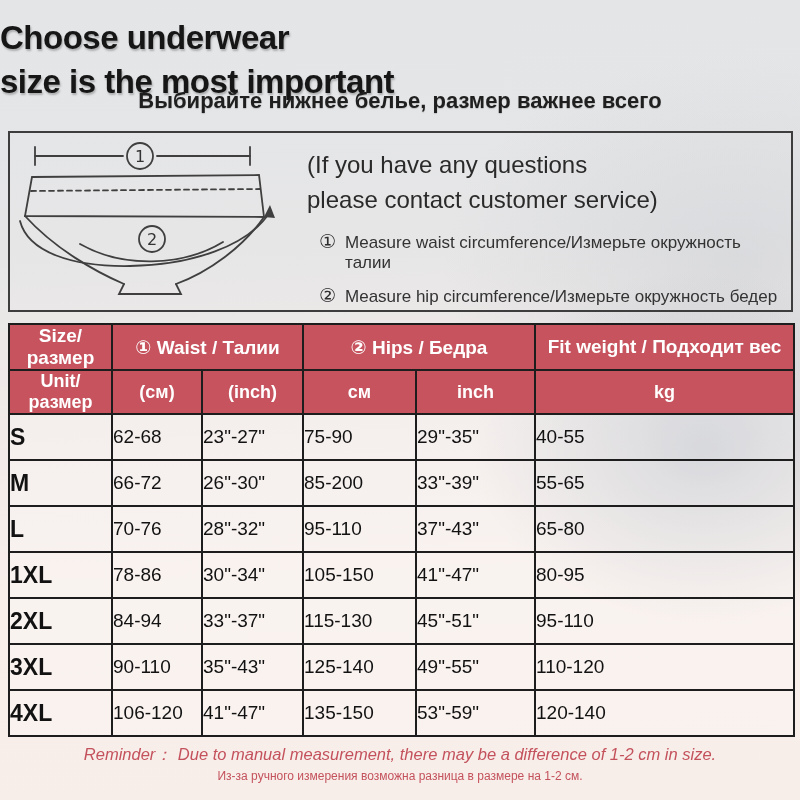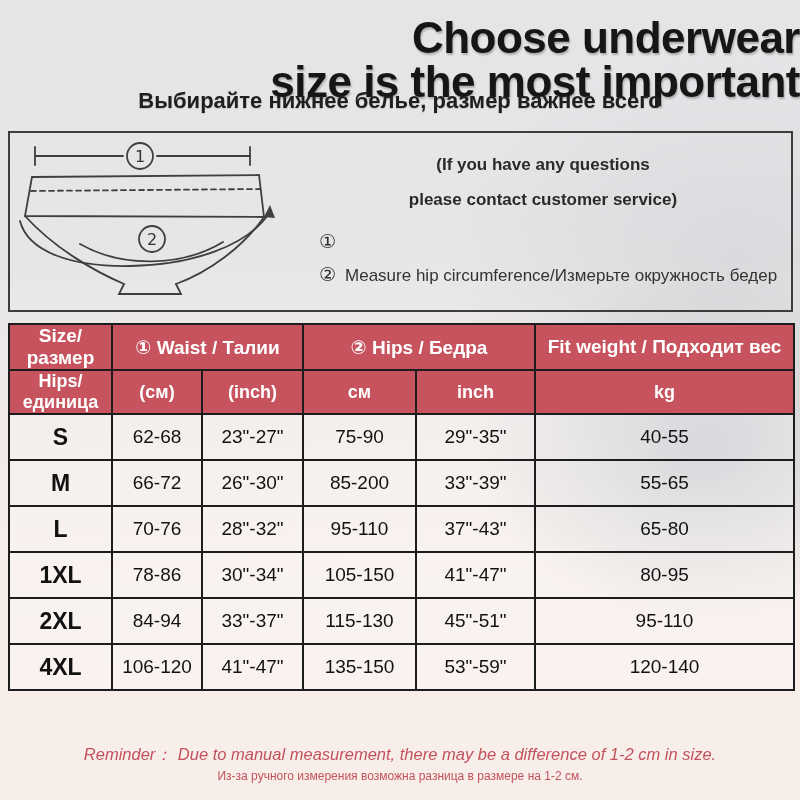--- a/index.html
+++ b/index.html
@@ -12,50 +12,50 @@
     position:relative; width:800px; height:800px; overflow:hidden;
     background-color:#eae8e7;
     background-image:
       radial-gradient(ellipse 340px 260px at 88% 56%, rgba(193,197,204,0.78), rgba(193,197,204,0) 68%),
       radial-gradient(ellipse 420px 300px at 92% 33%, rgba(203,206,211,0.5), rgba(203,206,211,0) 70%),
       linear-gradient(178deg, #e3e5e7 0%, #e6e6e7 30%, #f1eae8 52%, #f8efeb 72%, #f7ede9 100%);
   }
   
   .title {
     position:absolute; top:16px; left:0; width:100%;
-    text-align:right; font-size:44px; font-weight:600; line-height:44px;
+    text-align:left; font-size:33px; font-weight:600; line-height:44px;
     color:#161616; letter-spacing:-0.5px;
     text-shadow:1px 2px 2px rgba(70,70,70,0.35);
   }
   .subtitle {
     position:absolute; top:88px; left:0; width:100%;
     text-align:center; font-size:22px; font-weight:700; color:#1f1f1f;
     text-shadow:0 1px 1px rgba(90,90,90,0.25);
   }
   
   .info-box {
     position:absolute; left:8px; top:131px; width:785px; height:181px;
     border:2px solid #3d3d3d; display:flex; align-items:stretch;
   }
   .diagram-wrap { width:295px; flex:0 0 295px; }
   .info-right { flex:1 1 auto; padding:14px 12px 0 2px; }
   .info-heading {
-    text-align:center; font-size:17px; font-weight:700; line-height:35px;
+    text-align:left; font-size:24px; font-weight:400; line-height:35px;
     color:#2a2a2a;
   }
   .info-items { margin-top:13px; }
   .info-item {
     display:flex; align-items:baseline; gap:9px;
     margin:0 0 11px 12px; font-size:17px; color:#333;
   }
   .info-item .num { font-size:19px; color:#2e2e2e; font-family:"DejaVu Sans",sans-serif; }
   
   table.size-table {
     position:absolute; left:8px; top:323px; width:785px;
-    border-collapse:collapse; table-layout:fixed; text-align:center;padding-left:6px;
+    border-collapse:collapse; table-layout:fixed; padding-left:6px;
   }
   .size-table td, .size-table th { border:2px solid #1d1d1d; vertical-align:middle; }
   .size-table thead th {
     background:#c6535e; color:#fff; font-weight:700; font-size:18px;
   }
   .size-table thead tr.h1 th { height:44px; font-size:19px; }
   .size-table thead tr.h2 th { height:43px; }
   .size-table tbody td {
     height:46px; background:rgba(255,255,255,0.24);
     font-size:19px; color:#121212;
@@ -115,20 +115,21 @@
       </svg>
     </div>
     <div class="info-right">
       <div class="info-heading">
         <div>(If you have any questions</div>
         <div>please contact customer service)</div>
       </div>
       <div class="info-items">
         <div class="info-item">
           <span class="num">①</span>
+          <span>Measure waist circumference/Измерьте окружность талии</span>
         </div>
         <div class="info-item">
           <span class="num">②</span>
           <span>Measure hip circumference/Измерьте окружность бедер</span>
         </div>
       </div>
     </div>
   </div>
 
   <table class="size-table">
@@ -141,21 +142,21 @@
         <col style="width:259px">
     </colgroup>
     <thead>
       <tr class="h1">
         <th>Size/размер</th>
         <th colspan="2">① Waist / Талии</th>
         <th colspan="2">② Hips / Бедра</th>
         <th>Fit weight / Подходит вес</th>
       </tr>
       <tr class="h2">
-        <th>Hips/единица</th>
+        <th>Unit/размер</th>
         <th>(см)</th>
         <th>(inch)</th>
         <th>см</th>
         <th>inch</th>
         <th>kg</th>
       </tr>
     </thead>
     <tbody>
       <tr>
         <td class="size-cell">S</td>
@@ -191,20 +192,28 @@
       </tr>
       <tr>
         <td class="size-cell">2XL</td>
         <td>84-94</td>
         <td>33"-37"</td>
         <td>115-130</td>
         <td>45"-51"</td>
         <td>95-110</td>
       </tr>
       <tr>
+        <td class="size-cell">3XL</td>
+        <td>90-110</td>
+        <td>35"-43"</td>
+        <td>125-140</td>
+        <td>49"-55"</td>
+        <td>110-120</td>
+      </tr>
+      <tr>
         <td class="size-cell">4XL</td>
         <td>106-120</td>
         <td>41"-47"</td>
         <td>135-150</td>
         <td>53"-59"</td>
         <td>120-140</td>
       </tr>
     </tbody>
   </table>
 

